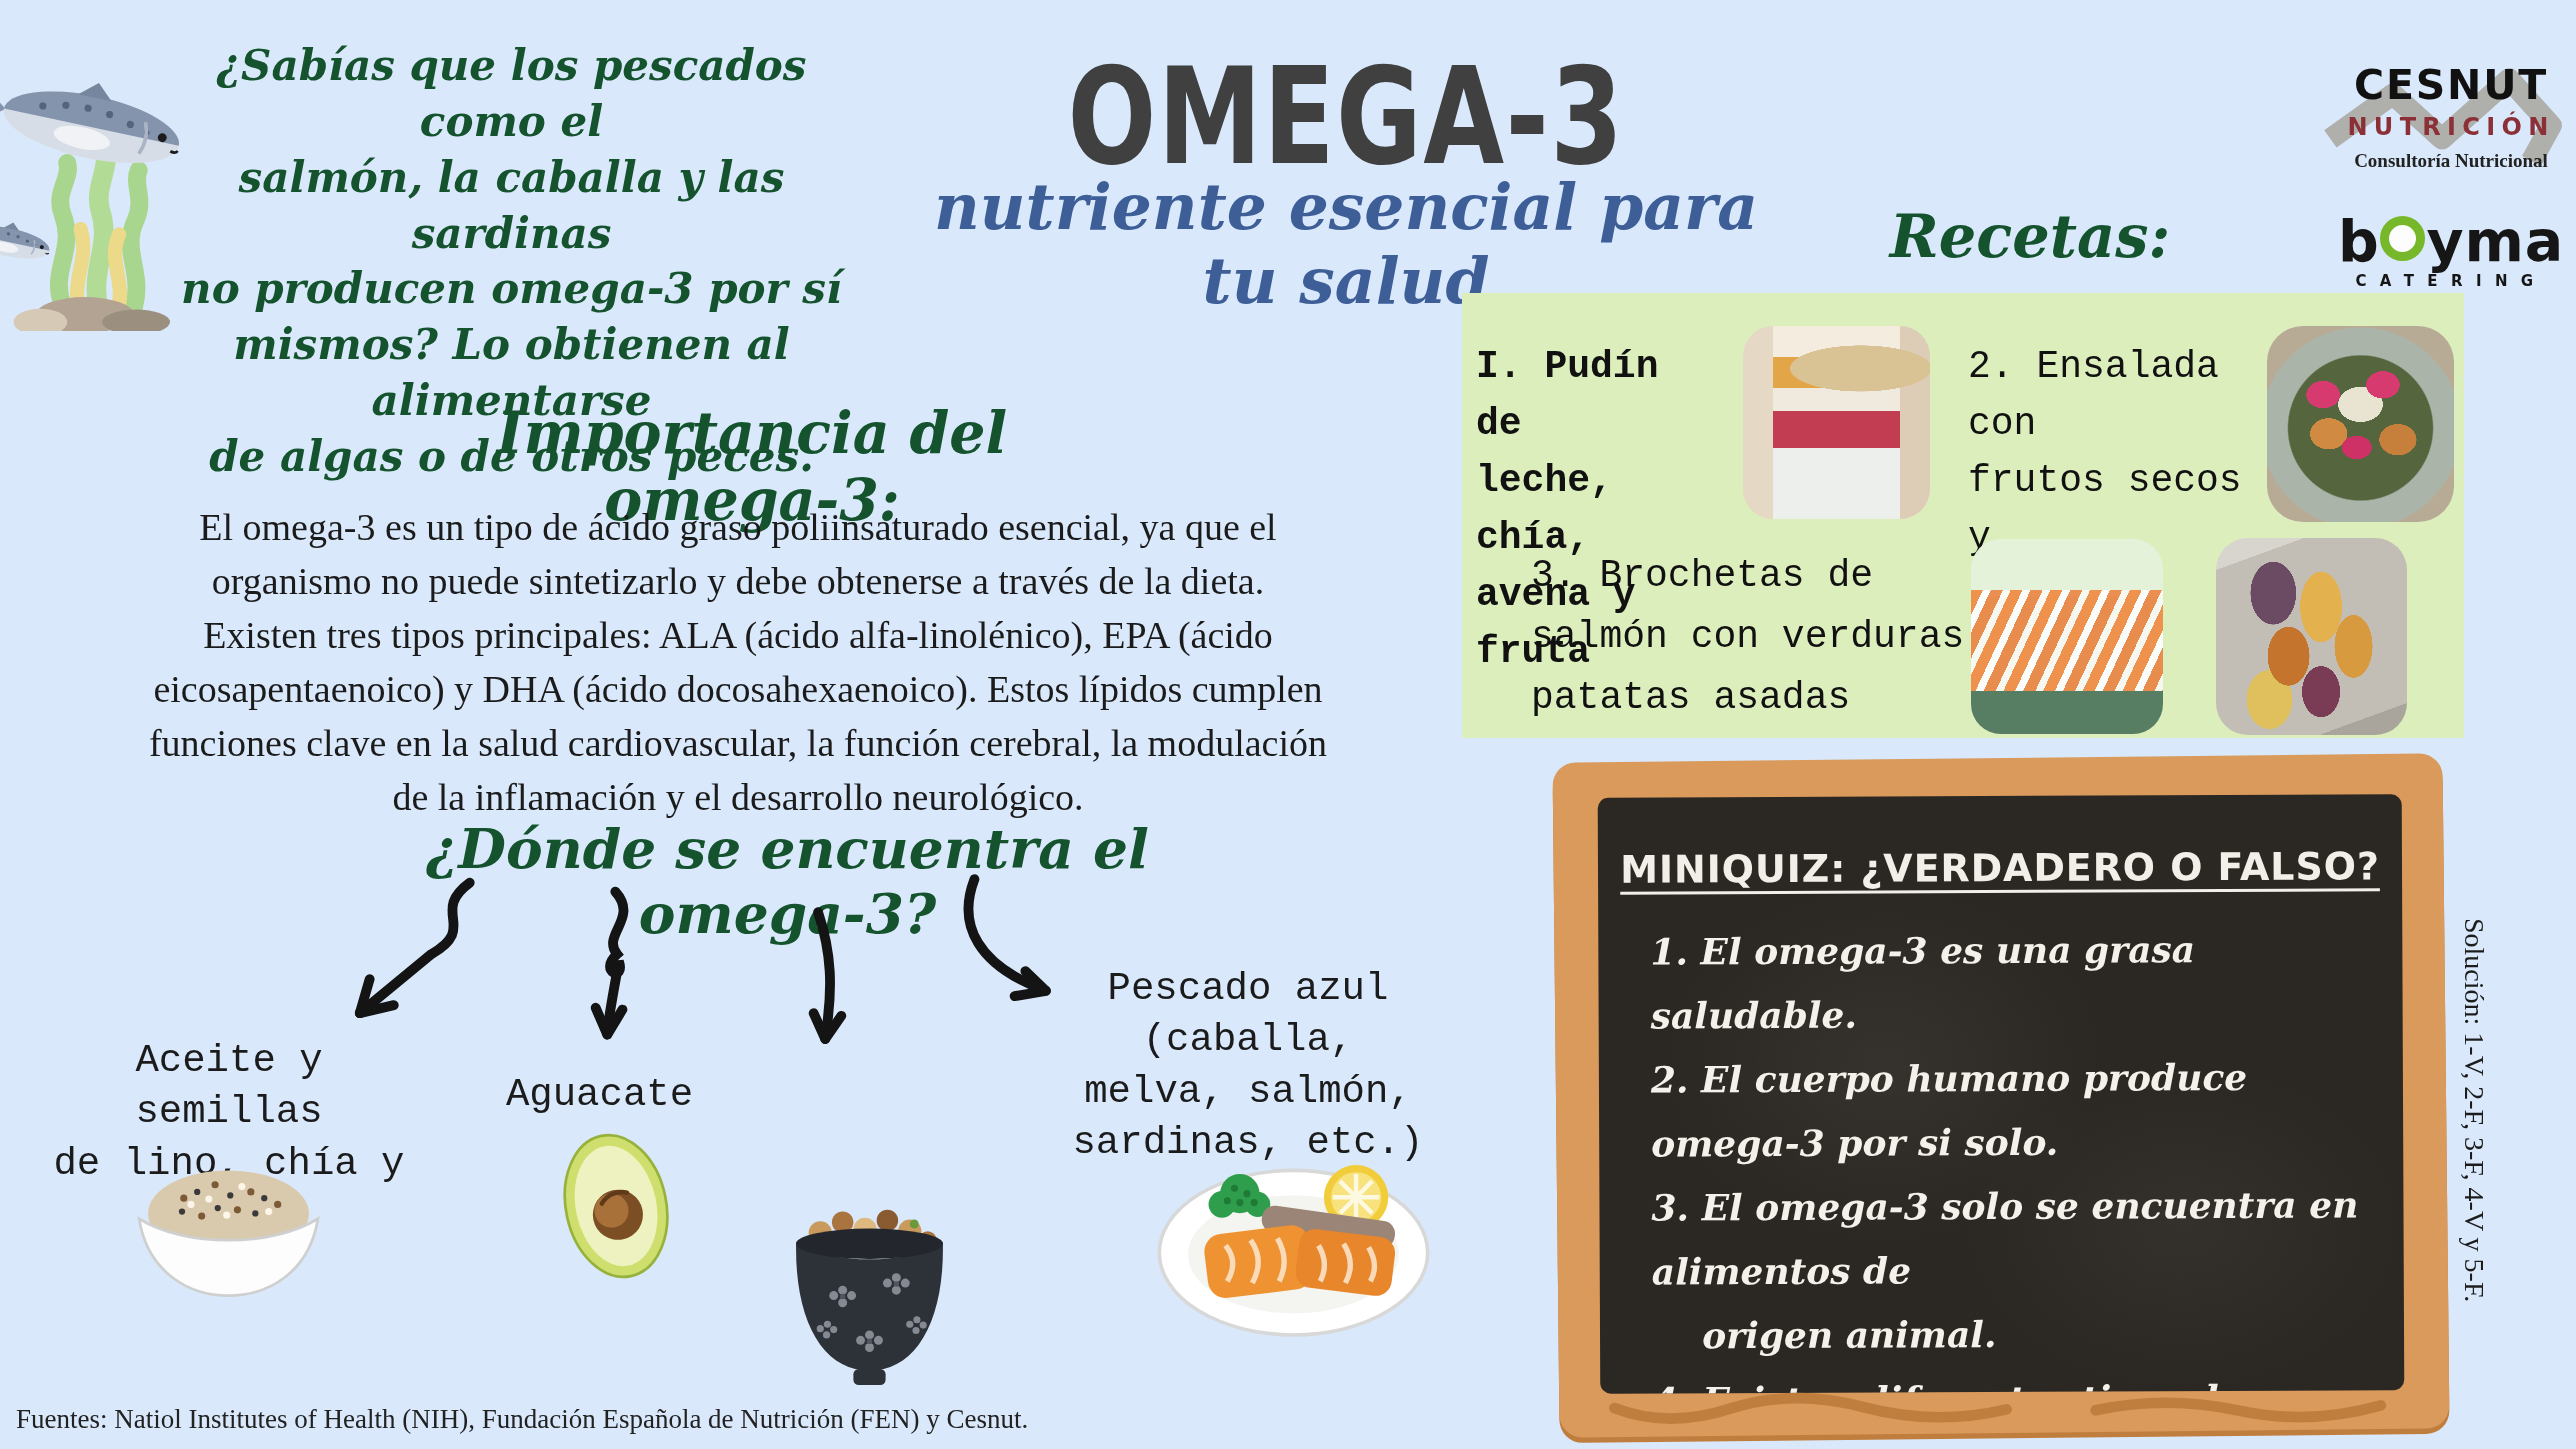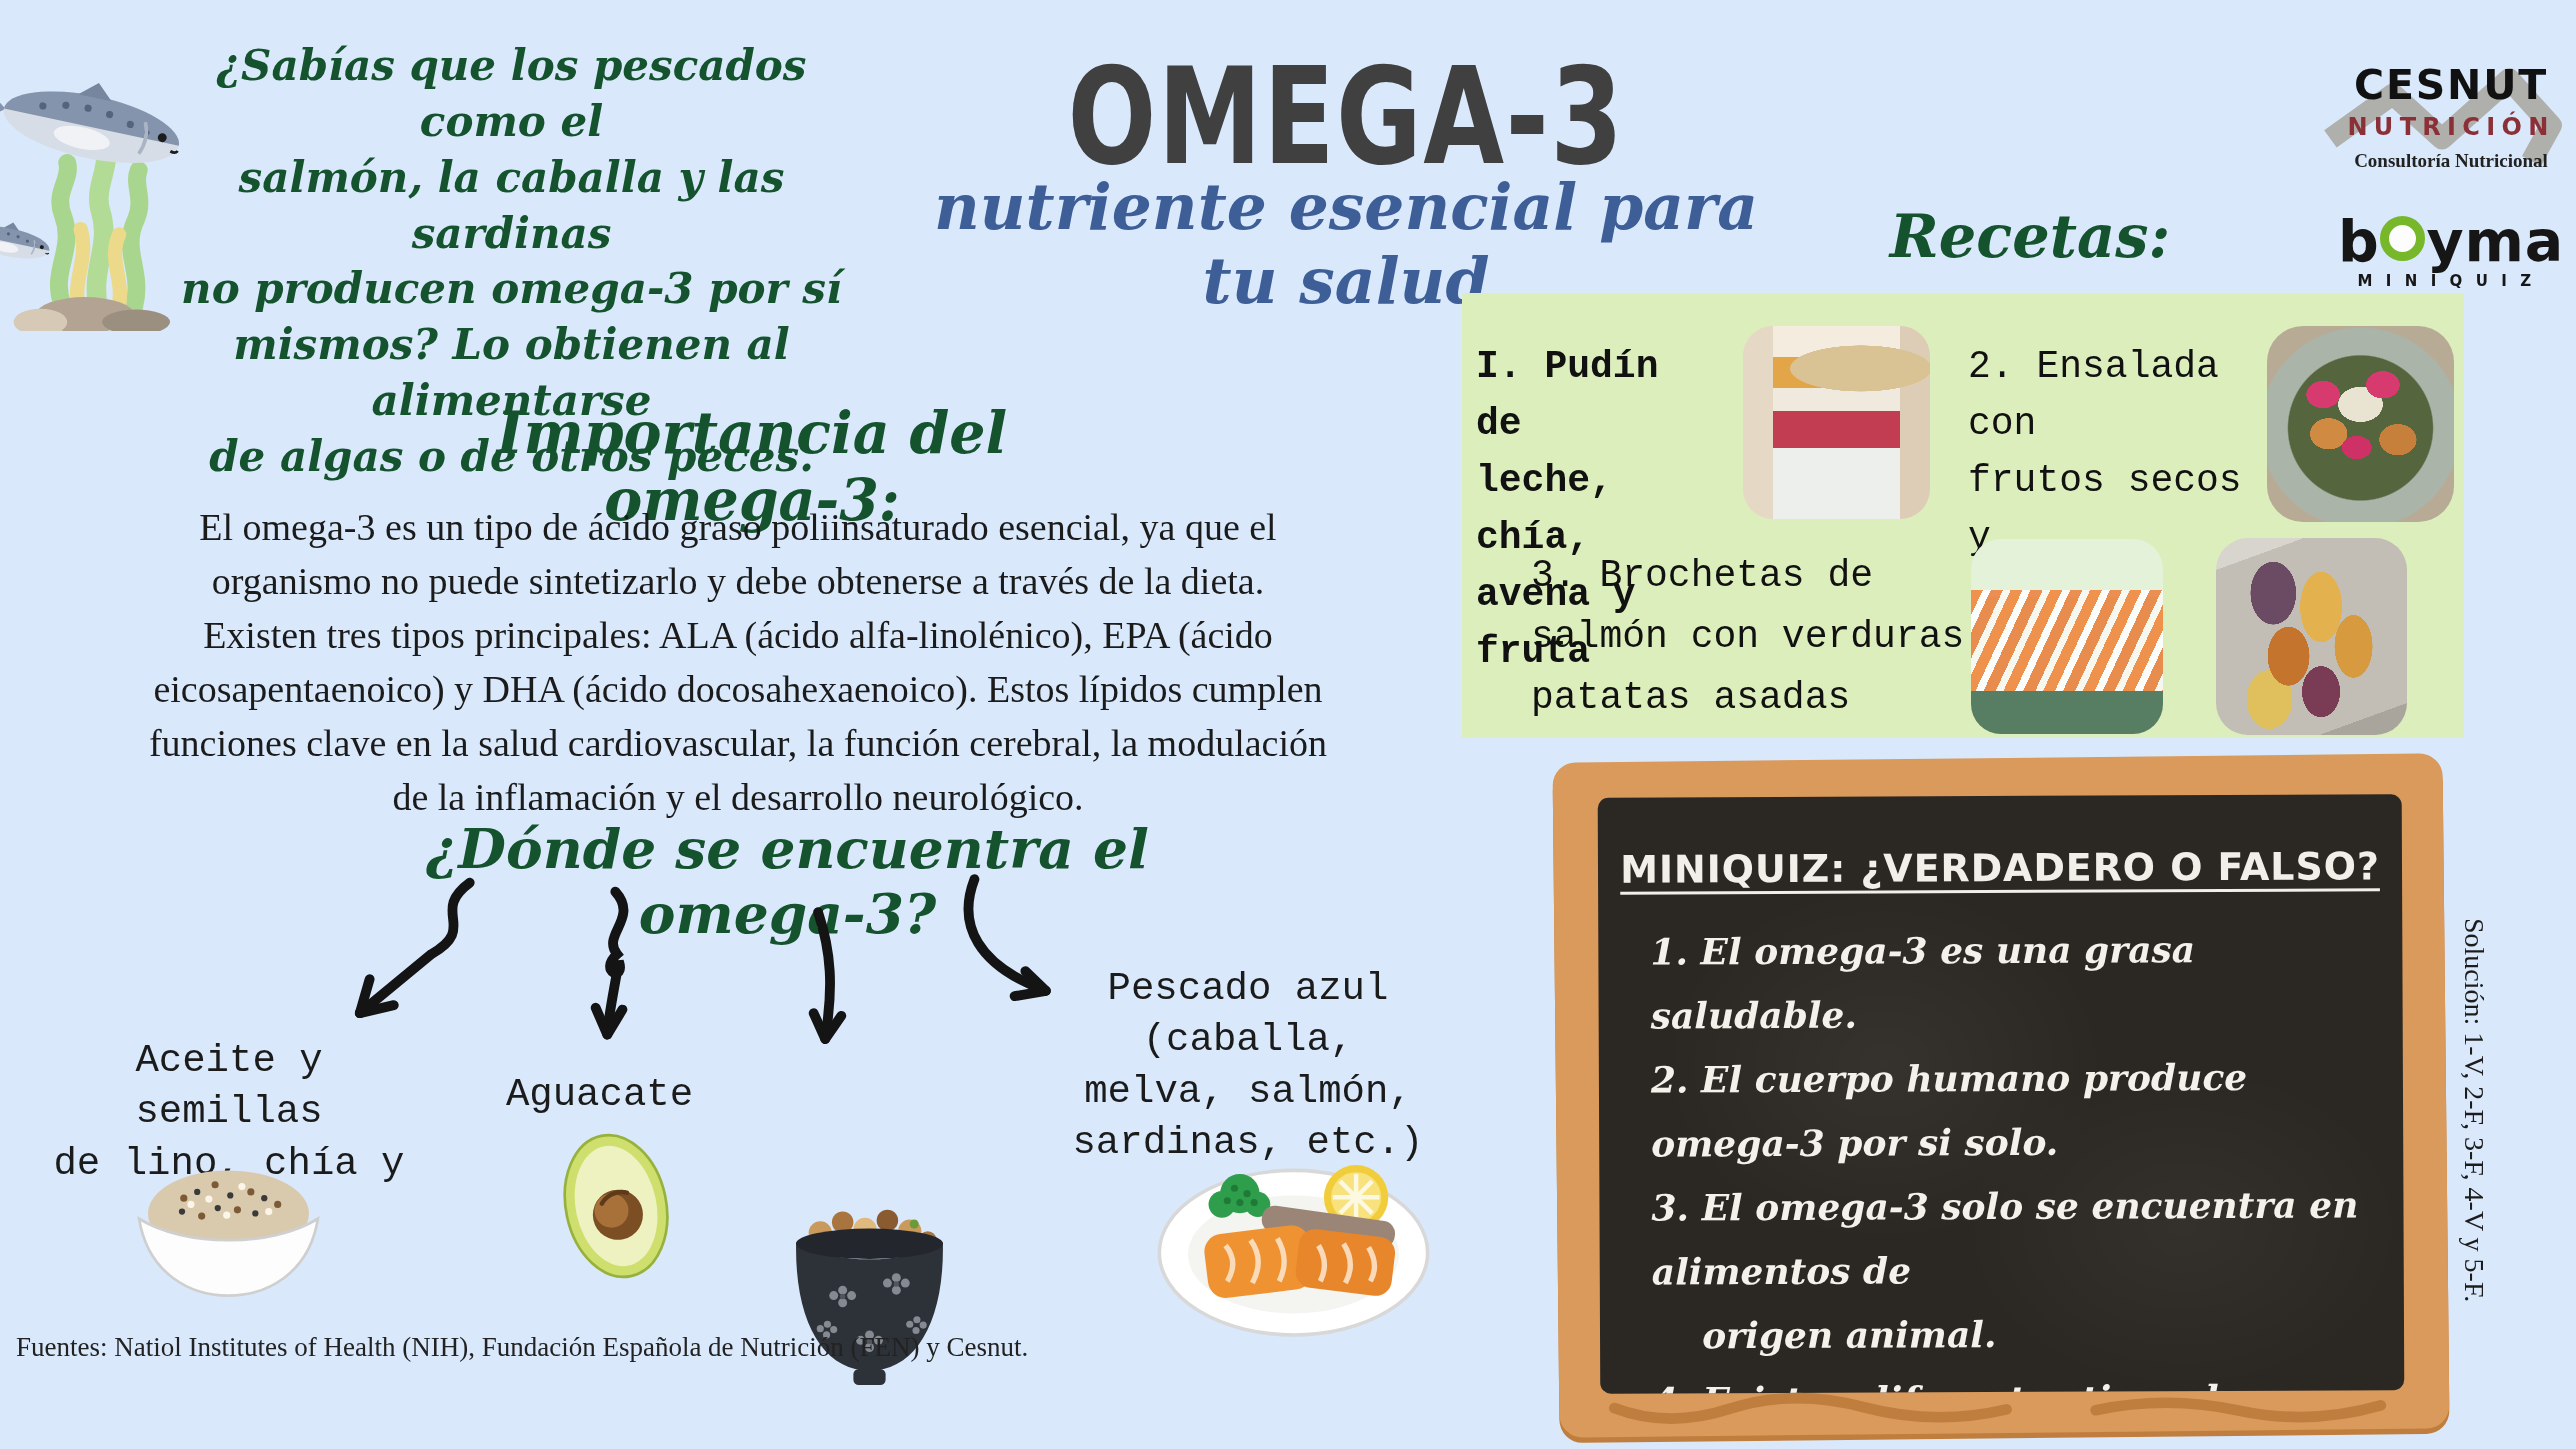--- a/index.html
+++ b/index.html
@@ -83,21 +83,21 @@
   .chalkboard{left:1556px;top:758px;width:890px;height:675px;background:#d99a5c;border-radius:23px;transform:rotate(-0.6deg);box-shadow:0 5.4px 0 #c07e3e;}
   .board{position:absolute;left:43px;top:38px;right:43px;bottom:41px;background:#2b2722;border-radius:10.7px;transform:rotate(0.35deg);overflow:hidden;}
   .smudge1{position:absolute;left:8%;top:15%;width:55%;height:60%;background:radial-gradient(closest-side,rgba(255,255,255,.05),transparent);}
   .smudge2{position:absolute;left:45%;top:45%;width:55%;height:55%;background:radial-gradient(closest-side,rgba(255,255,255,.045),transparent);}
   .quiz-title{position:absolute;left:0;top:50px;width:100%;text-align:center;font-size:38px;font-weight:800;color:#f2efe9;letter-spacing:0.9px;text-decoration:underline;text-underline-offset:9px;text-decoration-thickness:2.7px;}
   .quiz-list{position:absolute;left:52px;top:122px;width:733px;}
   .quiz-q{font-family:"DejaVu Serif",serif;font-style:italic;font-weight:700;font-size:36px;line-height:1.78;color:#f4f1ea;}
   .frame-wave{position:absolute;left:36px;bottom:3.6px;}
 
   .solution{left:2458px;top:918px;height:420px;writing-mode:vertical-rl;font-size:28px;color:#1c1c1c;}
-  .footer{left:16px;top:1332px;width:1252px;font-size:27px;color:#222;}
+  .footer{left:16px;top:1404px;width:1252px;font-size:27px;color:#222;}
 </style>
 </head>
 <body>
 
 <div class="canvas">
 
   <svg class="abs" style="left:0;top:36px;" width="206" height="295" viewBox="0 0 230 330">
     <path d="M70,302 C55,262 85,240 70,200 C60,175 80,160 75,142" stroke="#a9d68e" stroke-width="20" fill="none" stroke-linecap="round"></path>
     <path d="M110,306 C100,260 125,235 112,195 C105,170 122,150 118,126" stroke="#b2dc96" stroke-width="22" fill="none" stroke-linecap="round"></path>
     <path d="M150,302 C160,262 135,240 152,205 C162,182 148,166 155,150" stroke="#a9d68e" stroke-width="20" fill="none" stroke-linecap="round"></path>
@@ -140,21 +140,21 @@
     </svg>
     <div class="cesnut-name sans">CESNUT</div>
     <div class="cesnut-div sans">NUTRICIÓN</div>
     <div class="cesnut-tag serif">Consultoría Nutricional</div>
   </div>
 
   <div class="abs page-subtitle script center">nutriente esencial para tu salud</div>
 
   <div class="abs boyma">
     <div class="boyma-name sans"><span>b</span><span class="boyma-o"></span><span>yma</span></div>
-    <div class="boyma-sub sans">MINIQUIZ</div>
+    <div class="boyma-sub sans">CATERING</div>
   </div>
 
   <div class="abs recetas-heading script center">Recetas:</div>
   <div class="abs green-box"></div>
   <div class="abs recipe1 recipe-label mono preline">I. Pudín de
 leche, chía,
 avena y fruta</div>
   <div class="abs photo photo-pudding"></div>
   <div class="abs recipe2 recipe-label mono preline">2. Ensalada con
 frutos secos y

